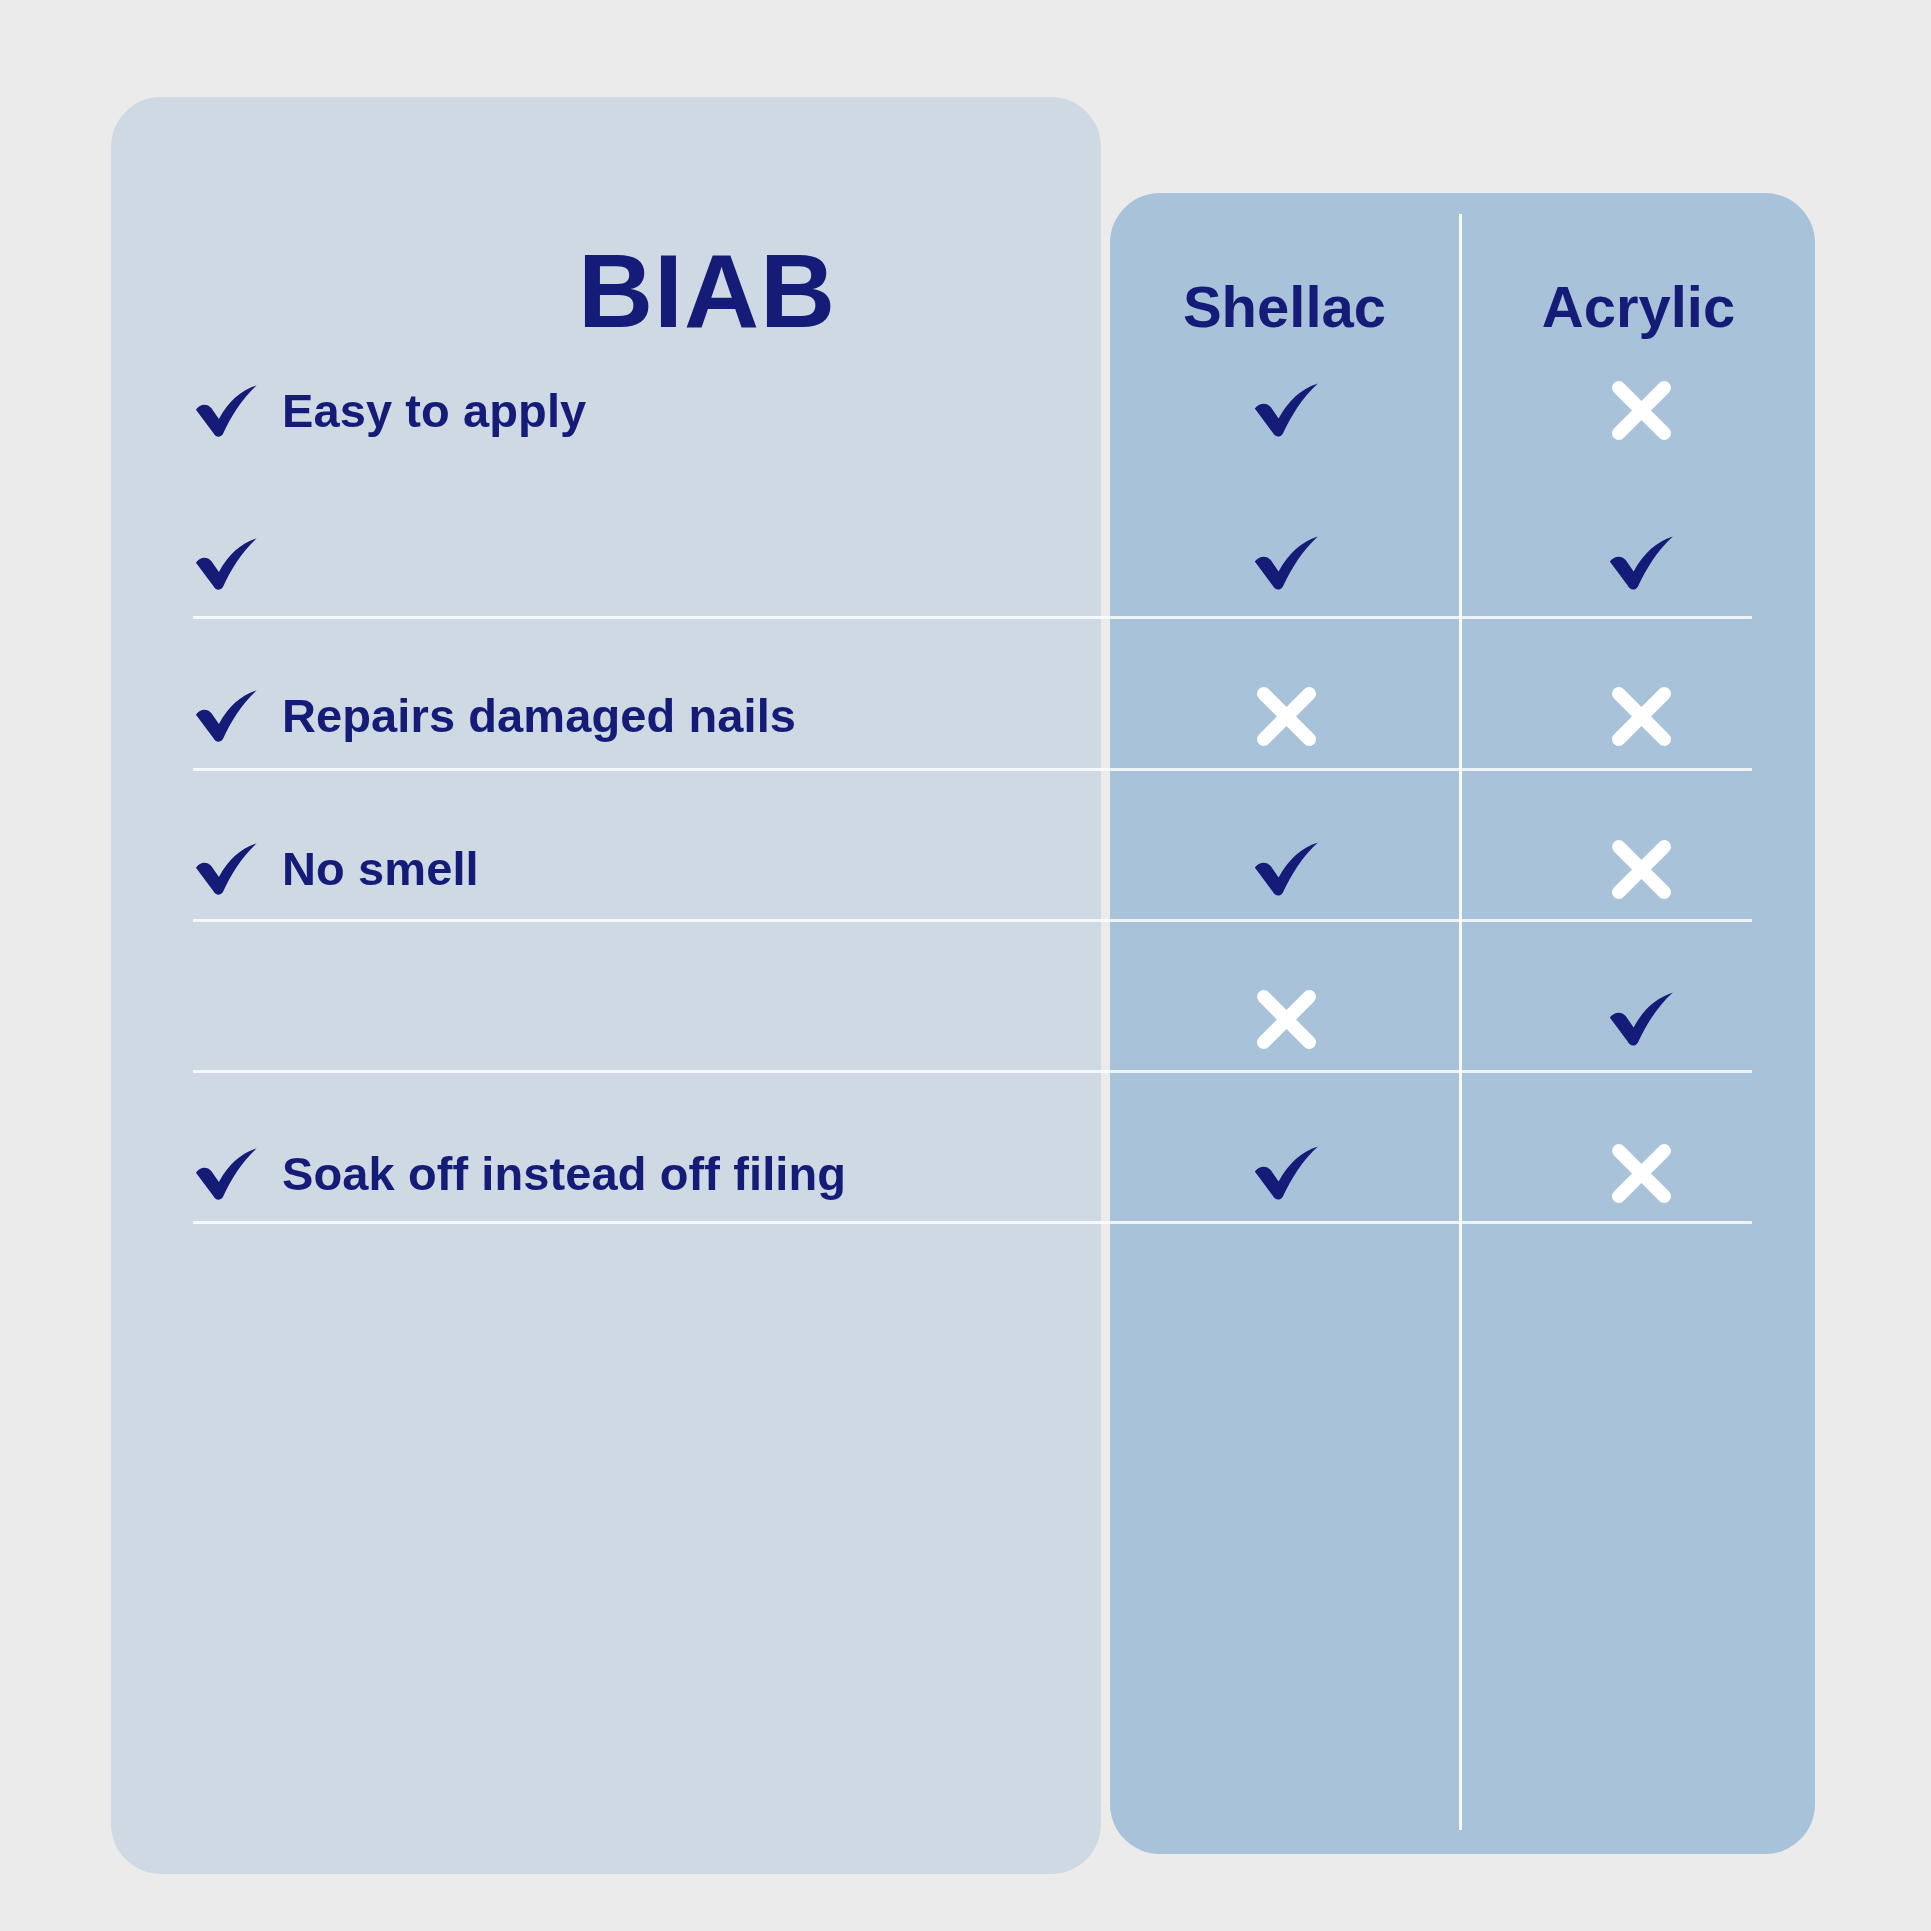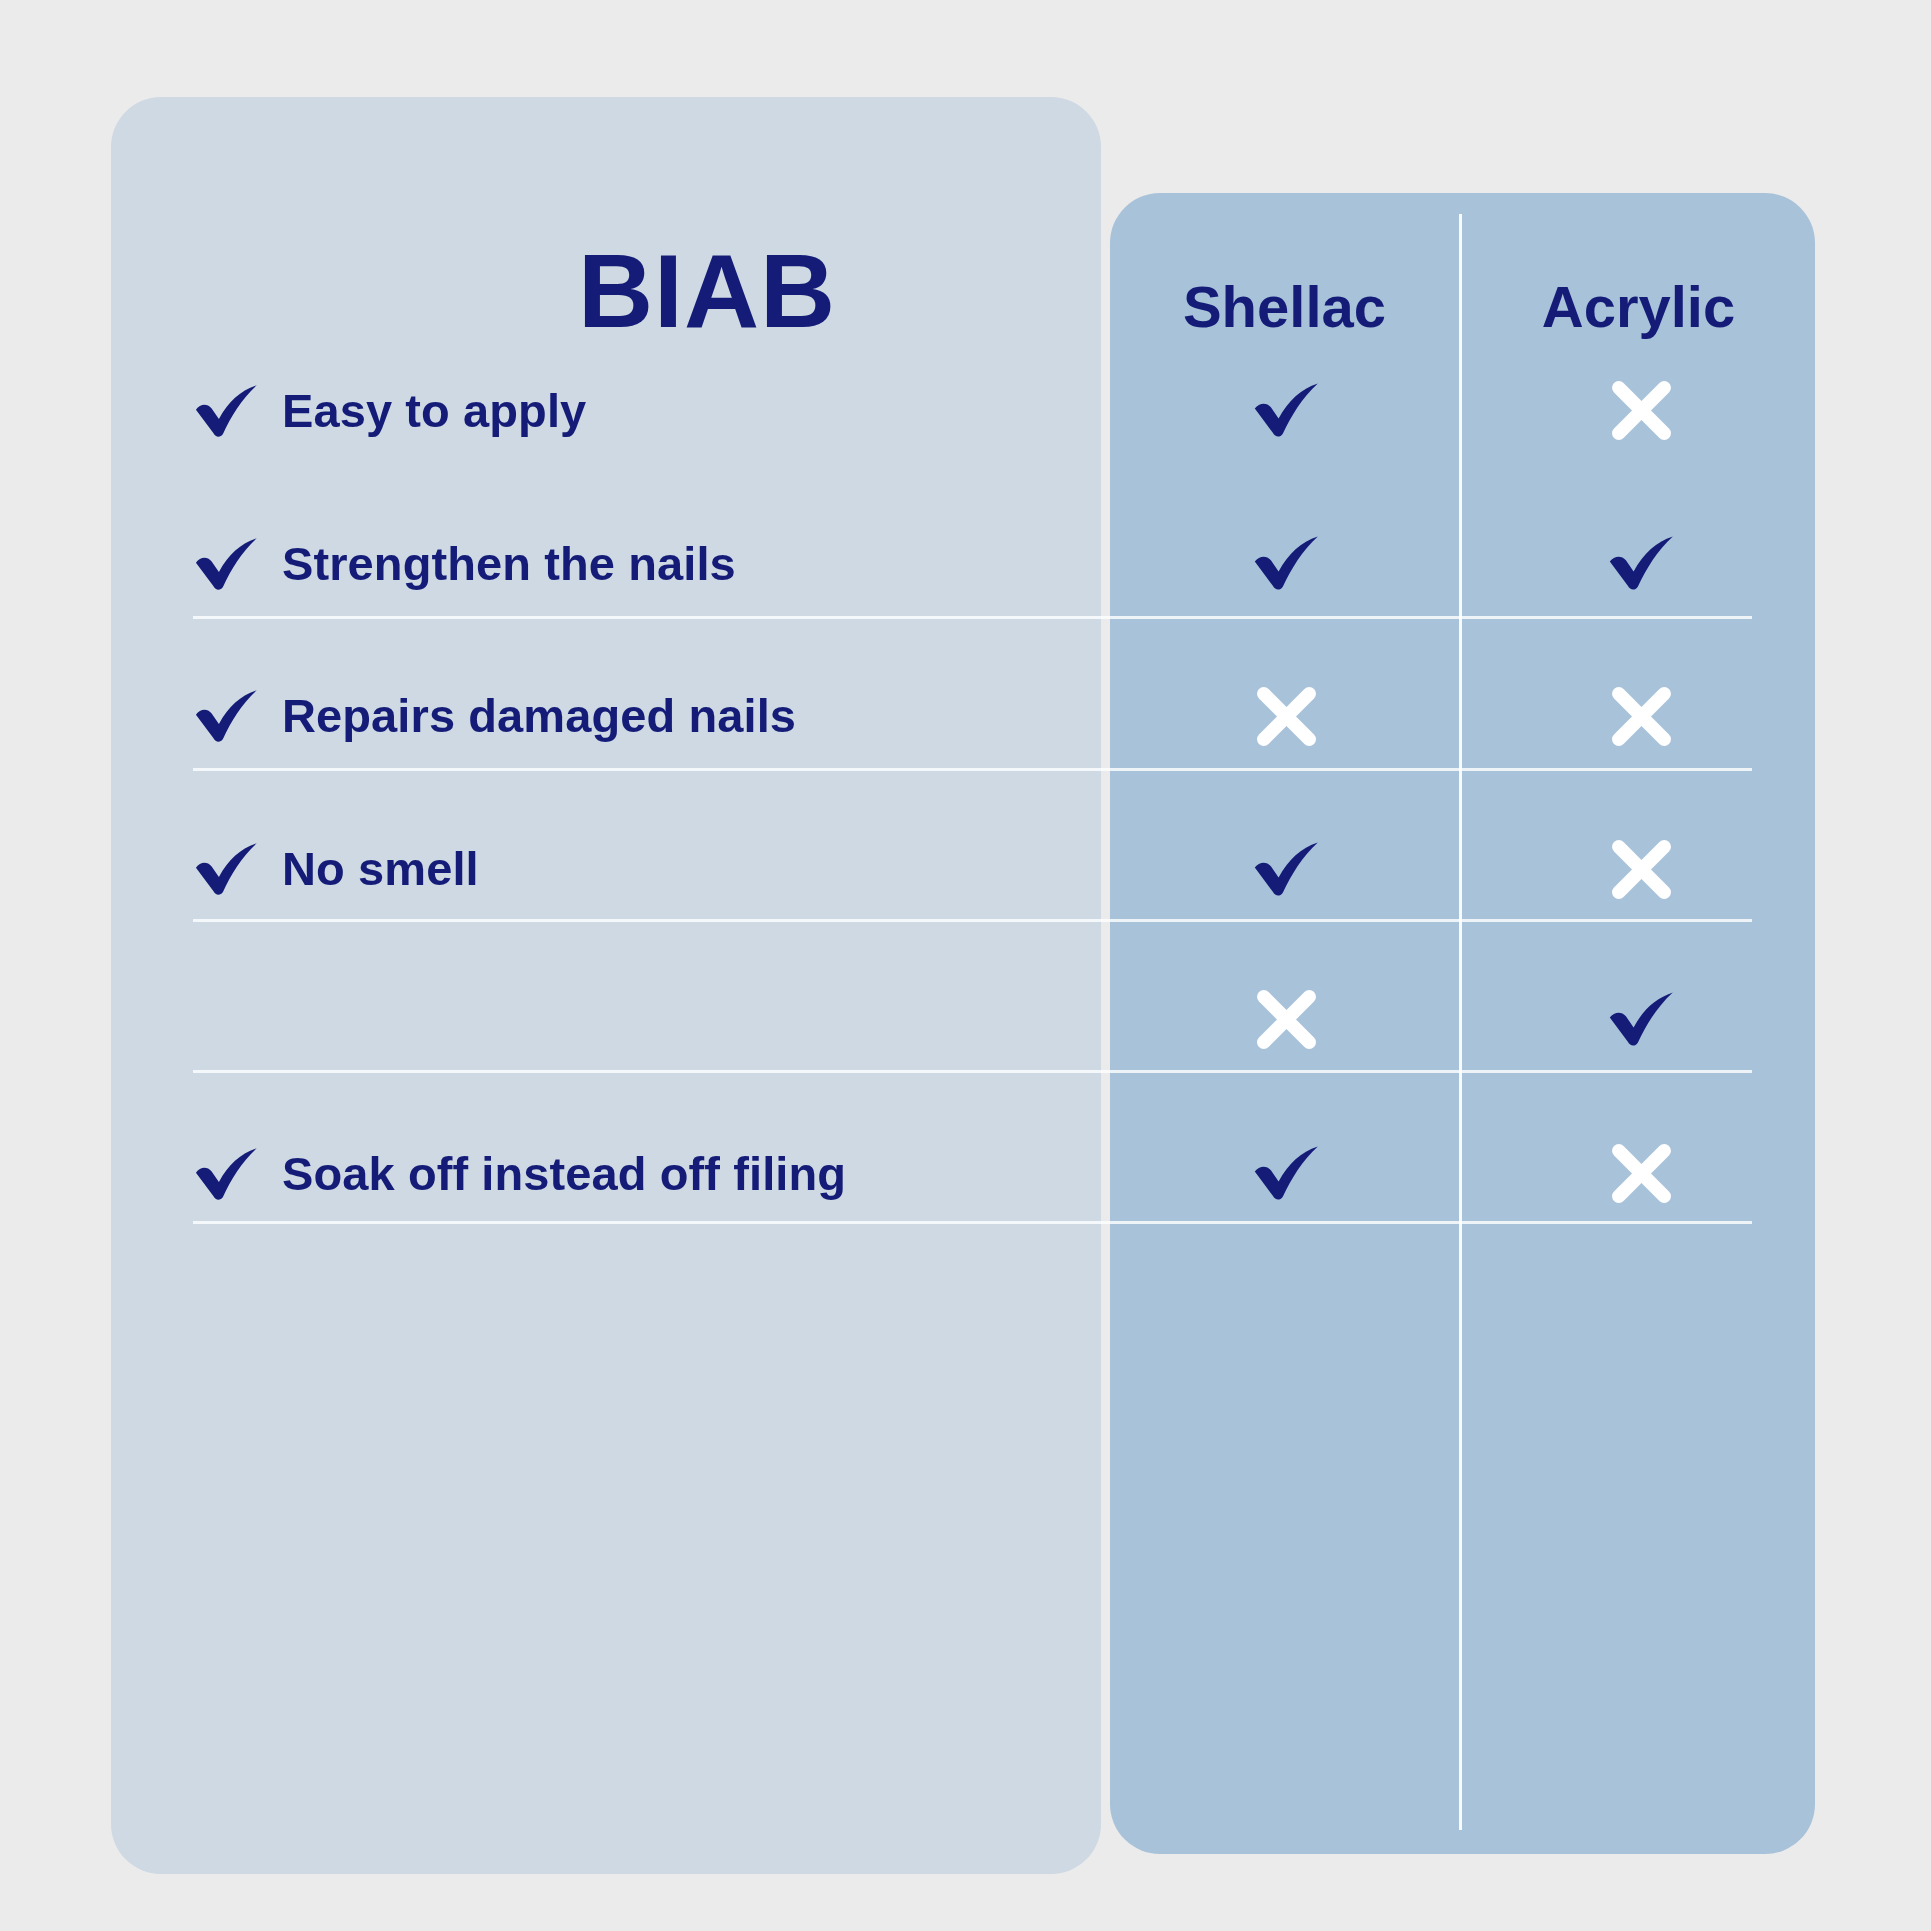--- a/index.html
+++ b/index.html
@@ -155,21 +155,20 @@
       <line x1="82" y1="18" x2="18" y2="82"></line>
     </g>
         </svg>
       </div>
       <div class="feat" style="top: 537px;">
         <div class="feat-check">
           <svg class="mark" width="68" height="54" viewBox="0 0 100 80" aria-hidden="true">
     <path d="M4 38 C10 30 20 28 27 36 L38 52 C52 26 70 10 94 2 C72 22 56 48 44 74 C40 80 33 79 30 73 Z" fill="#141c78"></path>
           </svg>
         </div>
-        <div class="feat-label">Strengthen the nails</div>
       </div>
       <div class="cell shellac" style="top: 510px;">
         <svg class="mark" width="70" height="56" viewBox="0 0 100 80" aria-hidden="true">
     <path d="M4 38 C10 30 20 28 27 36 L38 52 C52 26 70 10 94 2 C72 22 56 48 44 74 C40 80 33 79 30 73 Z" fill="#141c78"></path>
         </svg>
       </div>
       <div class="cell acrylic" style="top: 510px;">
         <svg class="mark" width="70" height="56" viewBox="0 0 100 80" aria-hidden="true">
     <path d="M4 38 C10 30 20 28 27 36 L38 52 C52 26 70 10 94 2 C72 22 56 48 44 74 C40 80 33 79 30 73 Z" fill="#141c78"></path>
         </svg>

